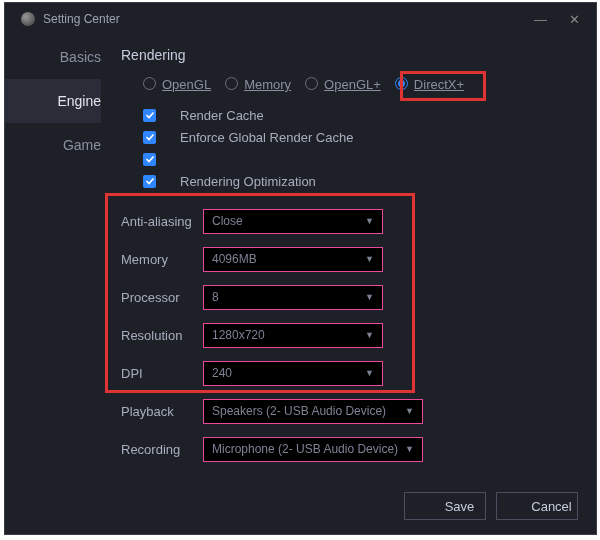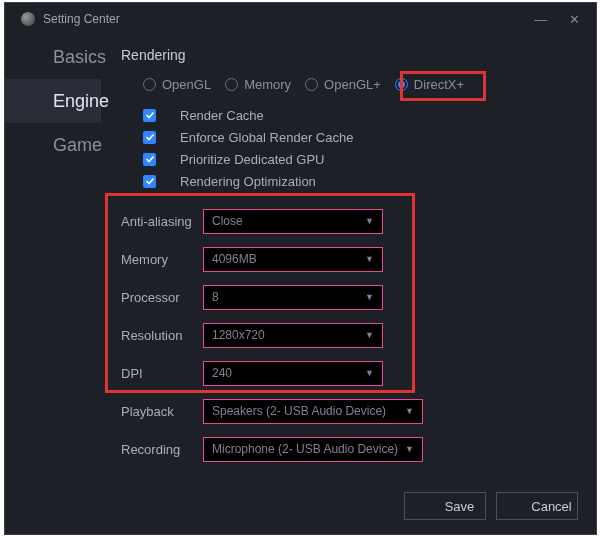--- a/index.html
+++ b/index.html
@@ -17,30 +17,30 @@
     width: 14px; height: 14px; border-radius: 50%;
     background: radial-gradient(circle at 35% 35%, #999 0%, #555 70%);
     margin-right: 8px;
   }
   .titlebar .win-controls { margin-left: auto; display: flex; gap: 22px; color: #888; }
   .titlebar .win-controls span { cursor: pointer; font-size: 13px; }
 
   .body { display: flex; height: calc(100% - 32px); }
   .sidebar { width: 96px; display: flex; flex-direction: column; }
   .sidebar-item {
-    height: 44px; display: flex; align-items: center; justify-content: flex-start;
-    font-size: 18px; color: #8a8fa0; cursor: pointer; padding-left: 48px;
+    height: 44px; display: flex; align-items: center; justify-content: flex-end;
+    font-size: 14px; color: #8a8fa0; cursor: pointer; padding-left: 48px;
   }
   .sidebar-item.active { background: #2a2d38; color: #e2e5ef; }
 
   .content { flex: 1; padding: 12px 20px 0 20px; position: relative; }
   .section-title { font-size: 14px; color: #c7ccdc; margin-bottom: 14px; }
 
   .radio-row { display: flex; gap: 14px; margin-bottom: 12px; margin-left: 22px; }
-  .radio-opt { display: flex; align-items: center; gap: 6px; font-size: 13px; color: #8a8fa0; cursor: pointer; }
+  .radio-opt { display: flex; align-items: flex-start; gap: 6px; font-size: 13px; color: #8a8fa0; cursor: pointer; text-decoration: underline; }
   .radio-outer {
     width: 13px; height: 13px; border-radius: 50%; border: 1.5px solid #6b7080;
     display: flex; align-items: center; justify-content: center;
   }
   .radio-opt.selected .radio-outer { border-color: #2f86ff; }
   .radio-inner { display: none; width: 7px; height: 7px; border-radius: 50%; background: #2f86ff; }
   .radio-opt.selected .radio-inner { display: block; }
 
   .check-list { margin-left: 22px; margin-bottom: 10px; }
   .check-item { display: flex; align-items: center; gap: 24px; font-size: 13px; color: #a8adbd; height: 22px; cursor: pointer; }
@@ -141,21 +141,20 @@
               </svg>
             </span>
           <span>Enforce Global Render Cache</span>
         </div>
         <div class="check-item">
           <span class="checkbox">
               <svg viewBox="0 0 10 10">
                 <path d="M1.5 5 L4 7.5 L8.5 2.5" stroke="#fff" stroke-width="1.6" fill="none"></path>
               </svg>
             </span>
-          <span>Prioritize Dedicated GPU</span>
         </div>
         <div class="check-item">
           <span class="checkbox">
               <svg viewBox="0 0 10 10">
                 <path d="M1.5 5 L4 7.5 L8.5 2.5" stroke="#fff" stroke-width="1.6" fill="none"></path>
               </svg>
             </span>
           <span>Rendering Optimization</span>
         </div>
       </div>

